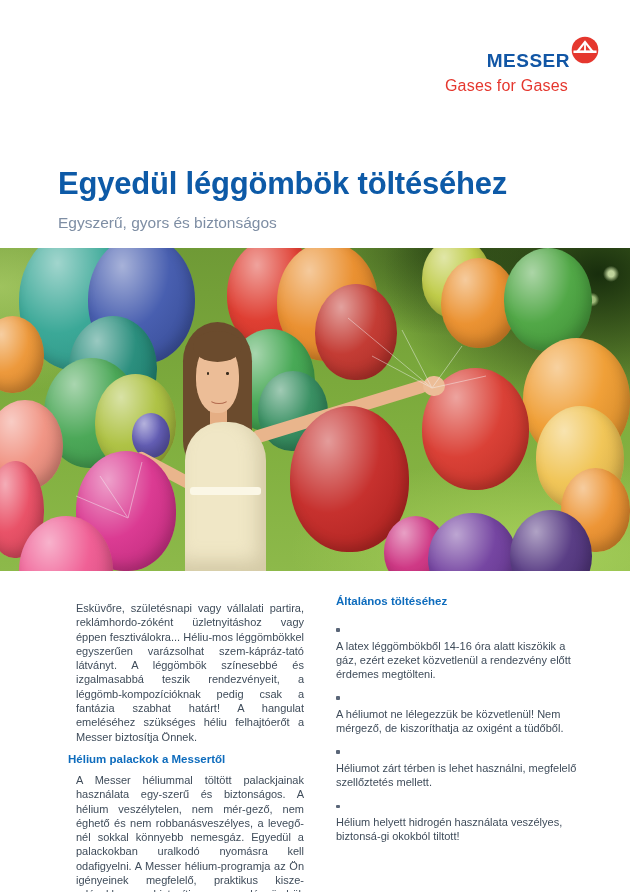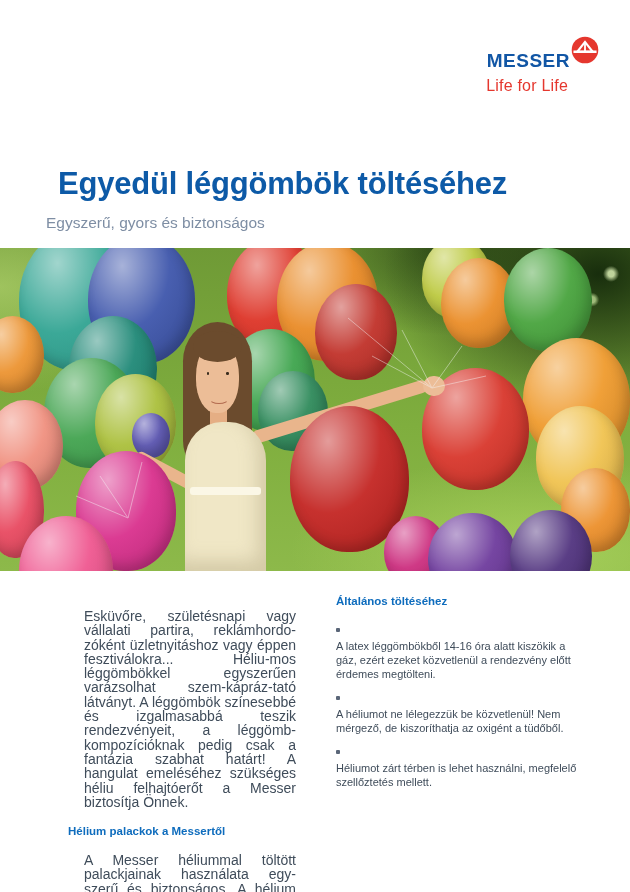--- a/index.html
+++ b/index.html
@@ -26,21 +26,21 @@
   .tagline{
     position:absolute;top:77px;right:62px;
     font-size:16px;color:var(--brand-red);letter-spacing:.2px;
   }
   
   .page-title{
     position:absolute;left:58px;top:166px;margin:0;
     font-size:31px;font-weight:bold;color:var(--title-blue);letter-spacing:-.2px;
   }
   .page-subtitle{
-    position:absolute;left:46px;top:214px;margin:0;
+    position:absolute;left:58px;top:214px;margin:0;
     font-size:15.5px;color:var(--subtitle-gray);
   }
   
   .photo{position:absolute;left:0;top:248px;width:630px;height:323px;overflow:hidden;}
   .photo-bg{
     position:absolute;inset:0;
     background-color:#7ba23c;
     background-image:
       radial-gradient(circle at 88% 6%, rgba(220,245,175,.85) 0 4px, transparent 9px),
       radial-gradient(circle at 94% 16%, rgba(210,240,165,.7) 0 3px, transparent 7px),
@@ -78,21 +78,21 @@
   .eye.l{left:32.8%;} .eye.r{left:35.9%;}
   .mouth{left:33.2%;top:45%;width:2.9%;height:2.8%;border:1.4px solid #b26a4e;border-color:transparent transparent #b26a4e transparent;border-radius:50%;}
   .dress{left:29.4%;top:54%;width:12.8%;height:46%;background:#f0e7c6;
          border-radius:46% 46% 0 0 / 26% 26% 0 0;
          box-shadow:inset -8px -10px 18px rgba(160,150,110,.35);}
   .dress-band{left:30.2%;top:74%;width:11.2%;height:2.4%;background:#fbf7e6;border-radius:3px;}
   
   .columns{position:absolute;left:68px;top:593px;width:512px;display:flex;gap:24px;}
   .col{width:244px;}
   .body-text{
-    margin:16px;font-size:14px;line-height:14.3px;color:var(--body-text);
+    margin:8px;font-size:11px;line-height:14.3px;color:var(--body-text);
     text-align:justify;
   }
   .col-heading{
     margin:9px 0 3px 0;font-size:11.5px;font-weight:bold;color:var(--heading-blue);
   }
   .col-right .col-heading{margin:2px 0 16px 0;}
   .bullet-list{list-style:none;margin:0;padding:0;}
   .bullet-item{display:flex;gap:7px;margin:0 0 10px 0;
     font-size:11px;line-height:14.3px;color:var(--body-text);text-align:left;flex-direction:column;}
   .bullet-marker{flex:none;width:3.5px;height:3.5px;background:#5a6678;margin-top:5px;border-radius:1px;}
@@ -104,21 +104,21 @@
 
   <div class="wordmark">MESSER</div>
   <span class="emblem">
     <svg viewBox="0 0 40 40" width="28" height="28">
       <circle cx="20" cy="20" r="19" fill="#e5372e"></circle>
       <path d="M9 22.5 L20 8.5 L31 22.5 Z" fill="none" stroke="#ffffff" stroke-width="3"></path>
       <line x1="20" y1="8.5" x2="20" y2="22.5" stroke="#ffffff" stroke-width="2.6"></line>
       <line x1="3.5" y1="22.5" x2="36.5" y2="22.5" stroke="#ffffff" stroke-width="3.6"></line>
     </svg>
   </span>
-  <div class="tagline">Life for Life</div>
+  <div class="tagline">Gases for Gases</div>
 
   <h1 class="page-title">Egyedül léggömbök töltéséhez</h1>
   <p class="page-subtitle">Egyszerű, gyors és biztonságos</p>
 
   <div class="photo">
     <div class="photo-bg"></div>
     <div class="layer" id="balloons-back">
         <div class="balloon" style="left: 3%; top: -6%; width: 19%; height: 44%; background-color: rgb(47, 163, 145);"></div>
         <div class="balloon" style="left: 14%; top: -4%; width: 17%; height: 40%; background-color: rgb(61, 85, 171);"></div>
         <div class="balloon" style="left: -3%; top: 21%; width: 10%; height: 24%; background-color: rgb(236, 147, 48);"></div>
@@ -192,17 +192,21 @@
             <span>A latex léggömbökből 14-16 óra alatt kiszökik a gáz, ezért ezeket közvetlenül a rendezvény előtt érdemes megtölteni.</span>
           </li>
           <li class="bullet-item">
             <span class="bullet-marker"></span>
             <span>A héliumot ne lélegezzük be közvetlenül! Nem mérgező, de kiszoríthatja az oxigént a tüdőből.</span>
           </li>
           <li class="bullet-item">
             <span class="bullet-marker"></span>
             <span>Héliumot zárt térben is lehet használni, megfelelő szellőztetés mellett.</span>
           </li>
+          <li class="bullet-item">
+            <span class="bullet-marker"></span>
+            <span>Hélium helyett hidrogén használata veszélyes, biztonsá-gi okokból tiltott!</span>
+          </li>
         </ul>
     </section>
   </div>
 
 </div>
 
 </body></html>

